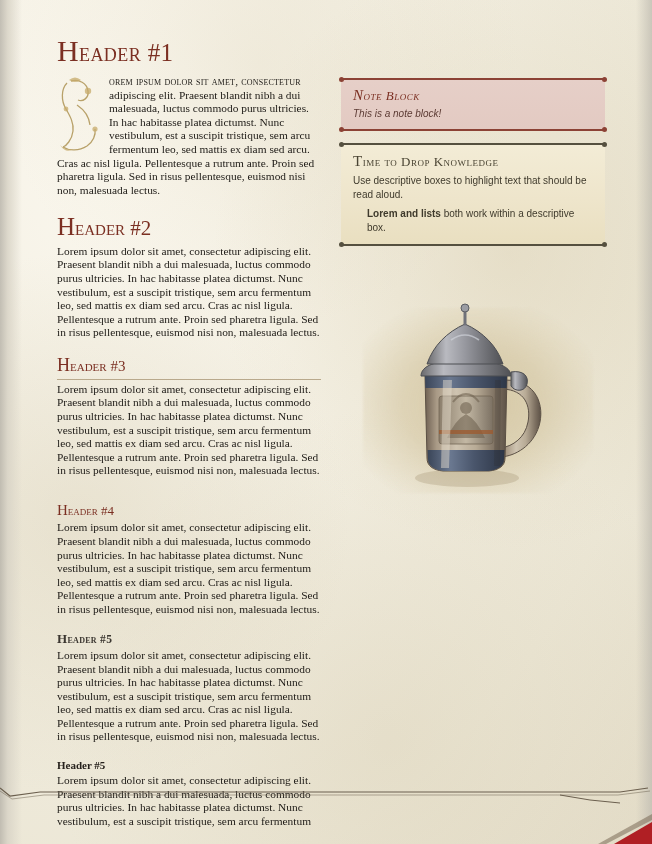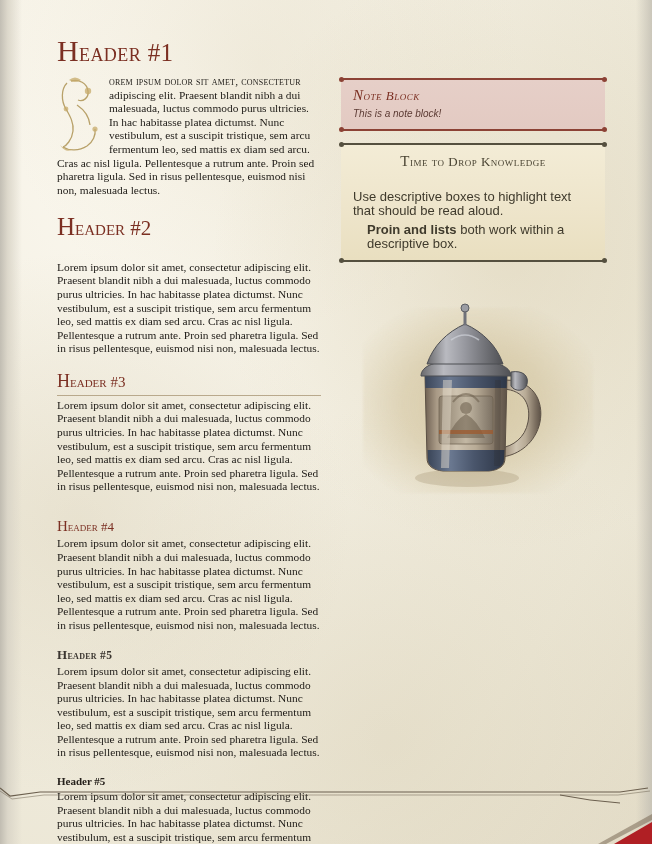--- a/index.html
+++ b/index.html
@@ -45,21 +45,21 @@
   
   .h1{
     font-family:"Liberation Serif", serif;
     color:#7b2f22;font-size:25px;letter-spacing:.4px;
     font-variant:small-caps;font-weight:normal;
     margin:0 0 8px 0;line-height:1.1;
   }
   .h1 .cap{font-size:30px;}
   .h2{
     color:#7b2f22;font-size:21px;font-variant:small-caps;font-weight:normal;
-    margin:16px 0 20px 0;line-height:1.1;
+    margin:16px 0 4px 0;line-height:1.1;
   }
   .h2 .cap{font-size:25px;}
   .h3{
     color:#7b2f22;font-size:15px;font-variant:small-caps;font-weight:normal;
     margin:16px 0 3px 0;line-height:1.1;
     border-bottom:1px solid #b9a98c;padding-bottom:3px;
   }
   .h3 .cap{font-size:18px;}
   .h4{
     color:#7b2f22;font-size:13px;font-variant:small-caps;font-weight:normal;
@@ -124,24 +124,24 @@
     padding:8px 12px 10px 12px;
   }
   .descbox .dot{
     position:absolute;width:5px;height:5px;background:#55503f;border-radius:50%;
   }
   .descbox .d1{left:-2px;top:-3px;}
   .descbox .d2{right:-2px;top:-3px;}
   .descbox .d3{left:-2px;bottom:-3px;}
   .descbox .d4{right:-2px;bottom:-3px;}
   .desc-title{
-    color:#4a4433;font-size:13px;font-variant:small-caps;letter-spacing:.5px;margin:0 0 20px 0;text-align:center;
+    color:#4a4433;font-size:13px;font-variant:small-caps;letter-spacing:.5px;margin:0 0 4px 0;
   }
   .desc-title .cap{font-size:15px;}
-  .desc-body{font-family:"Liberation Sans", sans-serif;font-size:13px;color:#3f3a2c;line-height:13.5px;}
+  .desc-body{font-family:"Liberation Sans", sans-serif;font-size:10px;color:#3f3a2c;line-height:13.5px;}
   .desc-body p{margin:0 0 6px 0;}
   .desc-body p:last-child{margin-bottom:0;}
   .indent{padding-left:14px;}
   .bold{font-weight:bold;}
 
   
   .illus{
     position:absolute;left:355px;top:280px;width:240px;height:230px;
   }
   .illus .stain{
@@ -231,21 +231,21 @@
       </div>
 
       <div class="descbox">
         <span class="dot d1"></span>
         <span class="dot d2"></span>
         <span class="dot d3"></span>
         <span class="dot d4"></span>
         <div class="desc-title"><span><span class="cap">T</span>ime to Drop Knowledge</span></div>
         <div class="desc-body">
           <p>Use descriptive boxes to highlight text that should be read aloud.</p>
-          <p class="indent"><span class="bold">Proin and lists</span><span> both work within a descriptive box.</span></p>
+          <p class="indent"><span class="bold">Lorem and lists</span><span> both work within a descriptive box.</span></p>
         </div>
       </div>
 
     </div>
 
     <div class="illus">
       <div class="stain"></div>
       <svg width="240" height="230" viewBox="0 0 240 230" xmlns="http://www.w3.org/2000/svg" style="position:absolute;left:0;top:0;">
         <defs>
           <linearGradient id="bodyG" x1="0" y1="0" x2="1" y2="0">

